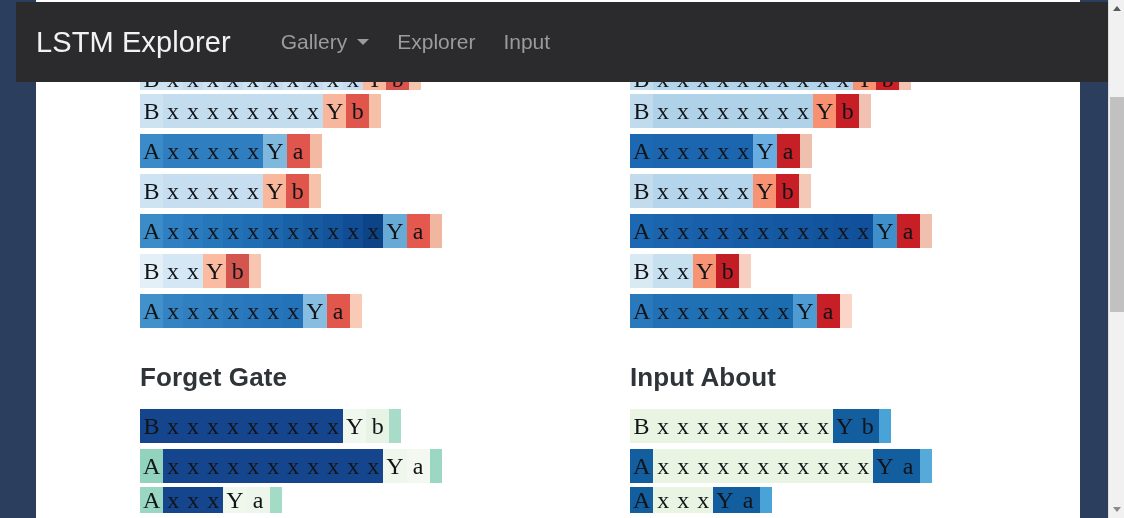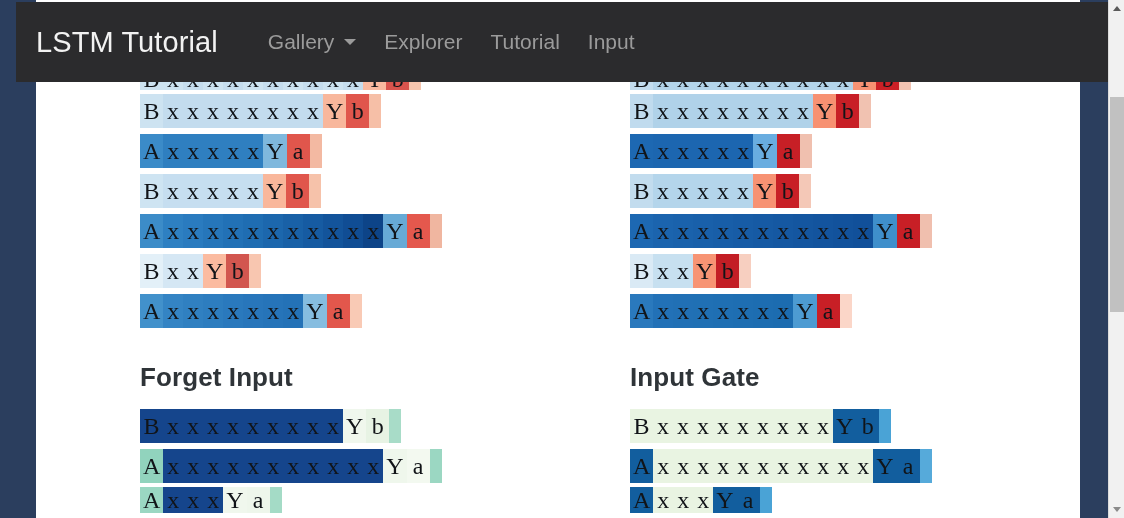--- a/index.html
+++ b/index.html
@@ -164,31 +164,28 @@
 </style>
 </head>
 <body>
 
 <div id="root">
 
   <div class="page-bg"></div>
   <div class="content-sheet"></div>
 
   <div class="navbar">
-    <div class="brand">LSTM Tutorial</div>
+    <div class="brand">LSTM Explorer</div>
     <div class="nav-links" id="nav-links">
         <div class="nav-link">
           <span>Gallery</span>
           <span class="caret"></span>
         </div>
         <div class="nav-link">
           <span>Explorer</span>
-        </div>
-        <div class="nav-link">
-          <span>Tutorial</span>
         </div>
         <div class="nav-link">
           <span>Input</span>
         </div>
       </div>
   </div>
 
   <div class="columns">
     <div class="col-inner" id="columns-host">
         <div class="col">
@@ -275,21 +272,21 @@
             <span class="cell" style="background: rgb(48, 128, 193);">x</span>
             <span class="cell" style="background: rgb(45, 125, 191);">x</span>
             <span class="cell" style="background: rgb(42, 121, 189);">x</span>
             <span class="cell" style="background: rgb(40, 118, 187);">x</span>
             <span class="cell" style="background: rgb(38, 116, 185);">x</span>
             <span class="cell" style="background: rgb(36, 114, 183);">x</span>
             <span class="cell wide" style="background: rgb(134, 189, 224);">Y</span>
             <span class="cell wide" style="background: rgb(226, 87, 76);">a</span>
             <span class="cell" style="background: rgb(249, 202, 181); min-width: 12px;">&nbsp;</span>
           </div>
-          <div class="section-title">Forget Input</div>
+          <div class="section-title">Forget Gate</div>
           <div class="seq-row">
             <span class="cell wide" style="background: rgb(21, 69, 140);">B</span>
             <span class="cell" style="background: rgb(21, 69, 140);">x</span>
             <span class="cell" style="background: rgb(21, 69, 140);">x</span>
             <span class="cell" style="background: rgb(21, 69, 140);">x</span>
             <span class="cell" style="background: rgb(21, 69, 140);">x</span>
             <span class="cell" style="background: rgb(21, 69, 140);">x</span>
             <span class="cell" style="background: rgb(21, 69, 140);">x</span>
             <span class="cell" style="background: rgb(21, 69, 140);">x</span>
             <span class="cell" style="background: rgb(21, 69, 140);">x</span>
@@ -409,21 +406,21 @@
             <span class="cell" style="background: rgb(33, 112, 181);">x</span>
             <span class="cell" style="background: rgb(32, 112, 180);">x</span>
             <span class="cell" style="background: rgb(31, 111, 179);">x</span>
             <span class="cell" style="background: rgb(30, 110, 178);">x</span>
             <span class="cell" style="background: rgb(29, 109, 177);">x</span>
             <span class="cell" style="background: rgb(28, 108, 176);">x</span>
             <span class="cell wide" style="background: rgb(77, 155, 210);">Y</span>
             <span class="cell wide" style="background: rgb(200, 31, 38);">a</span>
             <span class="cell" style="background: rgb(251, 214, 200); min-width: 12px;">&nbsp;</span>
           </div>
-          <div class="section-title">Input Gate</div>
+          <div class="section-title">Input About</div>
           <div class="seq-row">
             <span class="cell wide" style="background: rgb(233, 244, 226);">B</span>
             <span class="cell" style="background: rgb(233, 244, 226);">x</span>
             <span class="cell" style="background: rgb(233, 244, 226);">x</span>
             <span class="cell" style="background: rgb(233, 244, 226);">x</span>
             <span class="cell" style="background: rgb(233, 244, 226);">x</span>
             <span class="cell" style="background: rgb(233, 244, 226);">x</span>
             <span class="cell" style="background: rgb(233, 244, 226);">x</span>
             <span class="cell" style="background: rgb(233, 244, 226);">x</span>
             <span class="cell" style="background: rgb(233, 244, 226);">x</span>

